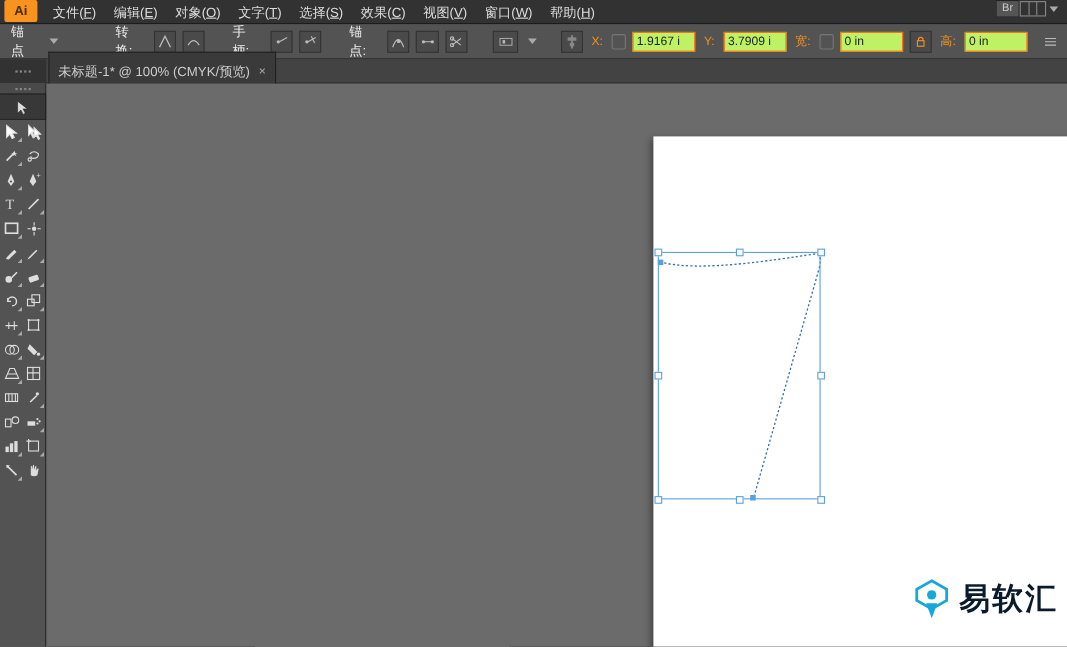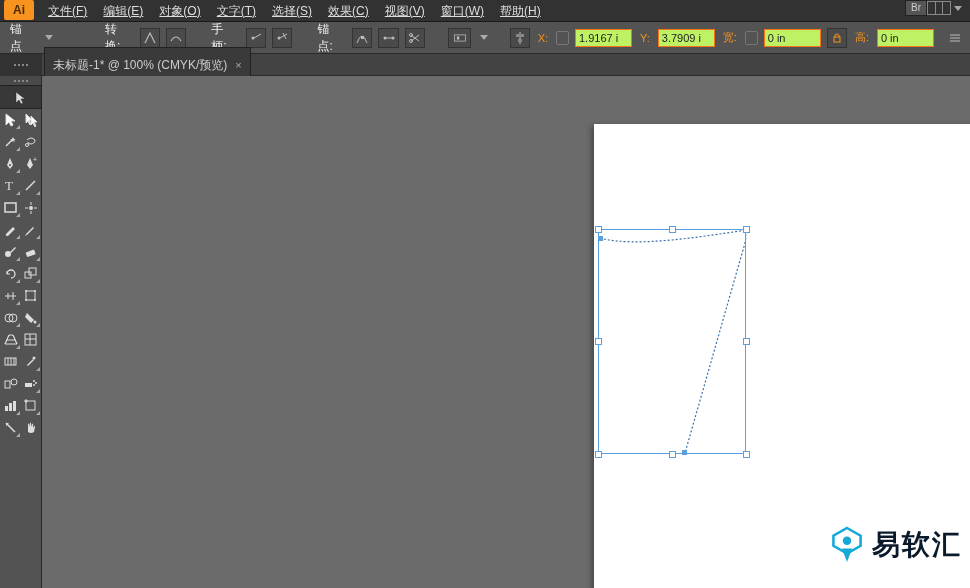--- a/index.html
+++ b/index.html
@@ -59,21 +59,21 @@
 .watermark { position: absolute; right: 8px; bottom: 24px; display: flex; align-items: center; gap: 8px; color: #0a1a2a; font-weight: bold; font-size: 28px; letter-spacing: 2px; pointer-events:none;}
 .wm-logo { width: 34px; height: 38px; }
 </style>
 </head>
 <body>
 
 <div class="app">
 
   <div class="menubar">
     <div class="logo">Ai</div>
-    <div id="menu-items" style="display: flex; text-decoration: underline;">
+    <div id="menu-items" style="display: flex;">
         <div class="menu-item">文件(<span class="u">F</span>)</div>
         <div class="menu-item">编辑(<span class="u">E</span>)</div>
         <div class="menu-item">对象(<span class="u">O</span>)</div>
         <div class="menu-item">文字(<span class="u">T</span>)</div>
         <div class="menu-item">选择(<span class="u">S</span>)</div>
         <div class="menu-item">效果(<span class="u">C</span>)</div>
         <div class="menu-item">视图(<span class="u">V</span>)</div>
         <div class="menu-item">窗口(<span class="u">W</span>)</div>
         <div class="menu-item">帮助(<span class="u">H</span>)</div>
       </div>

